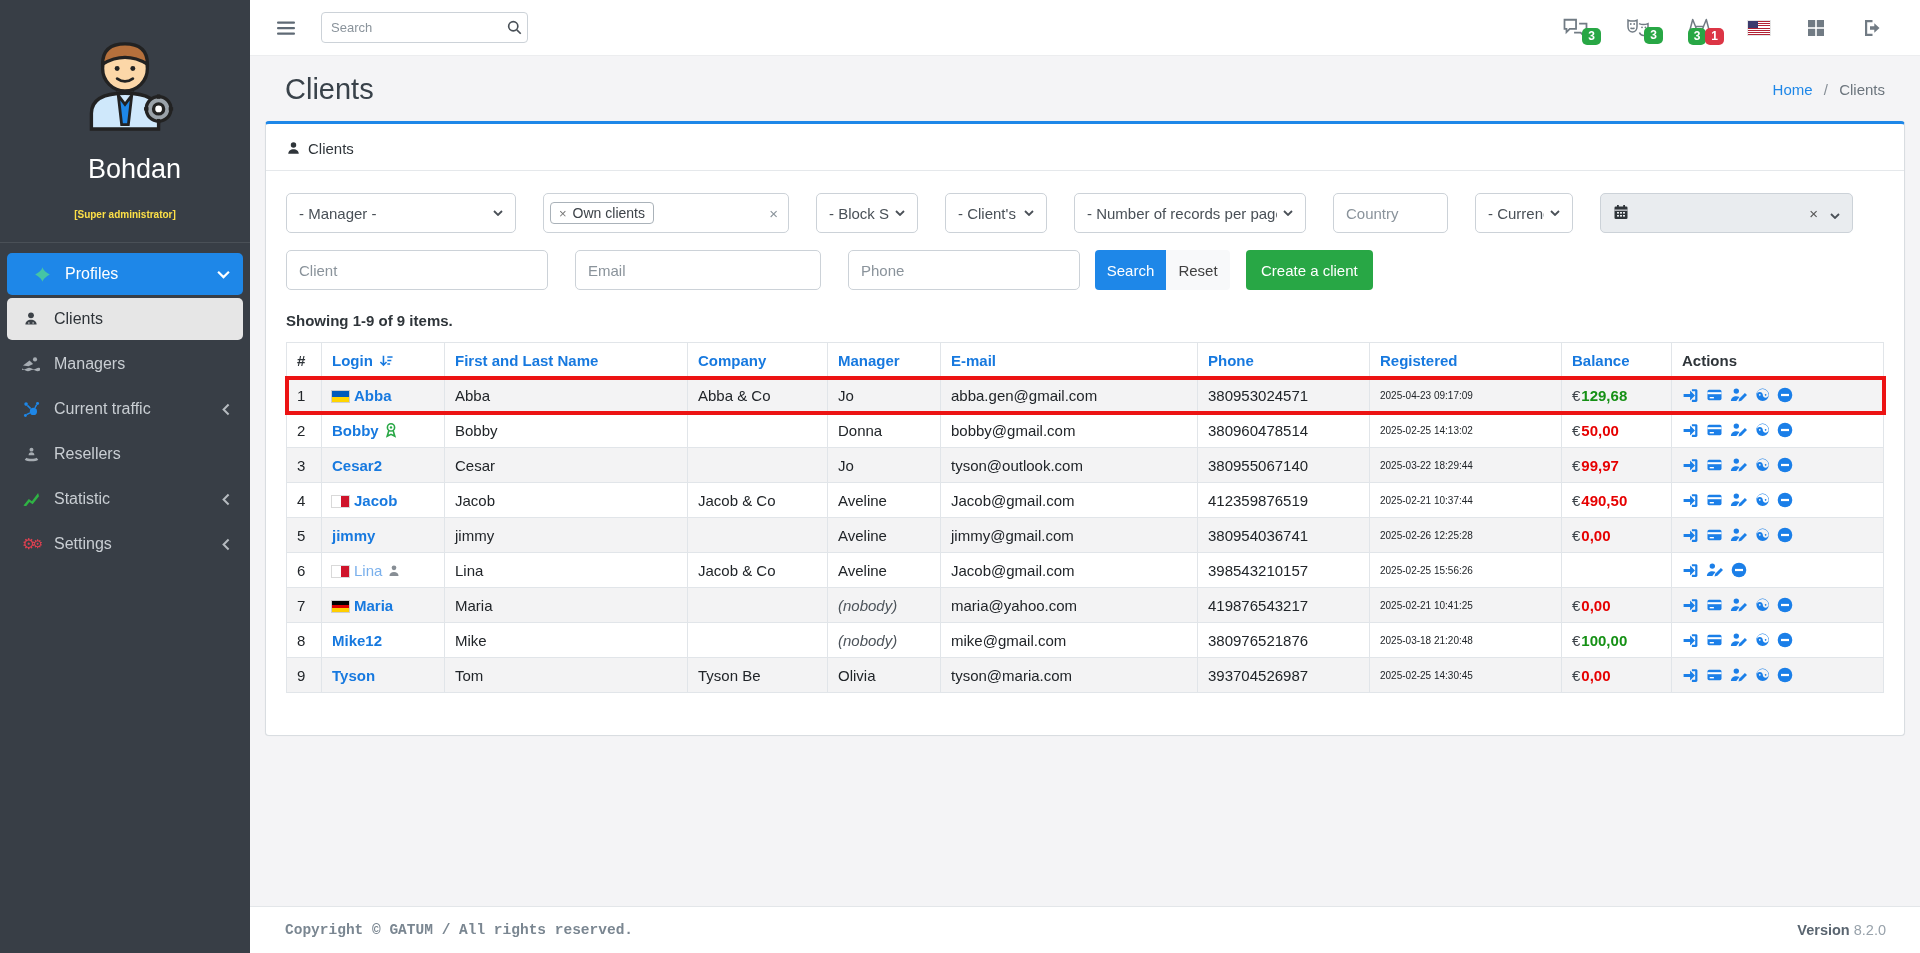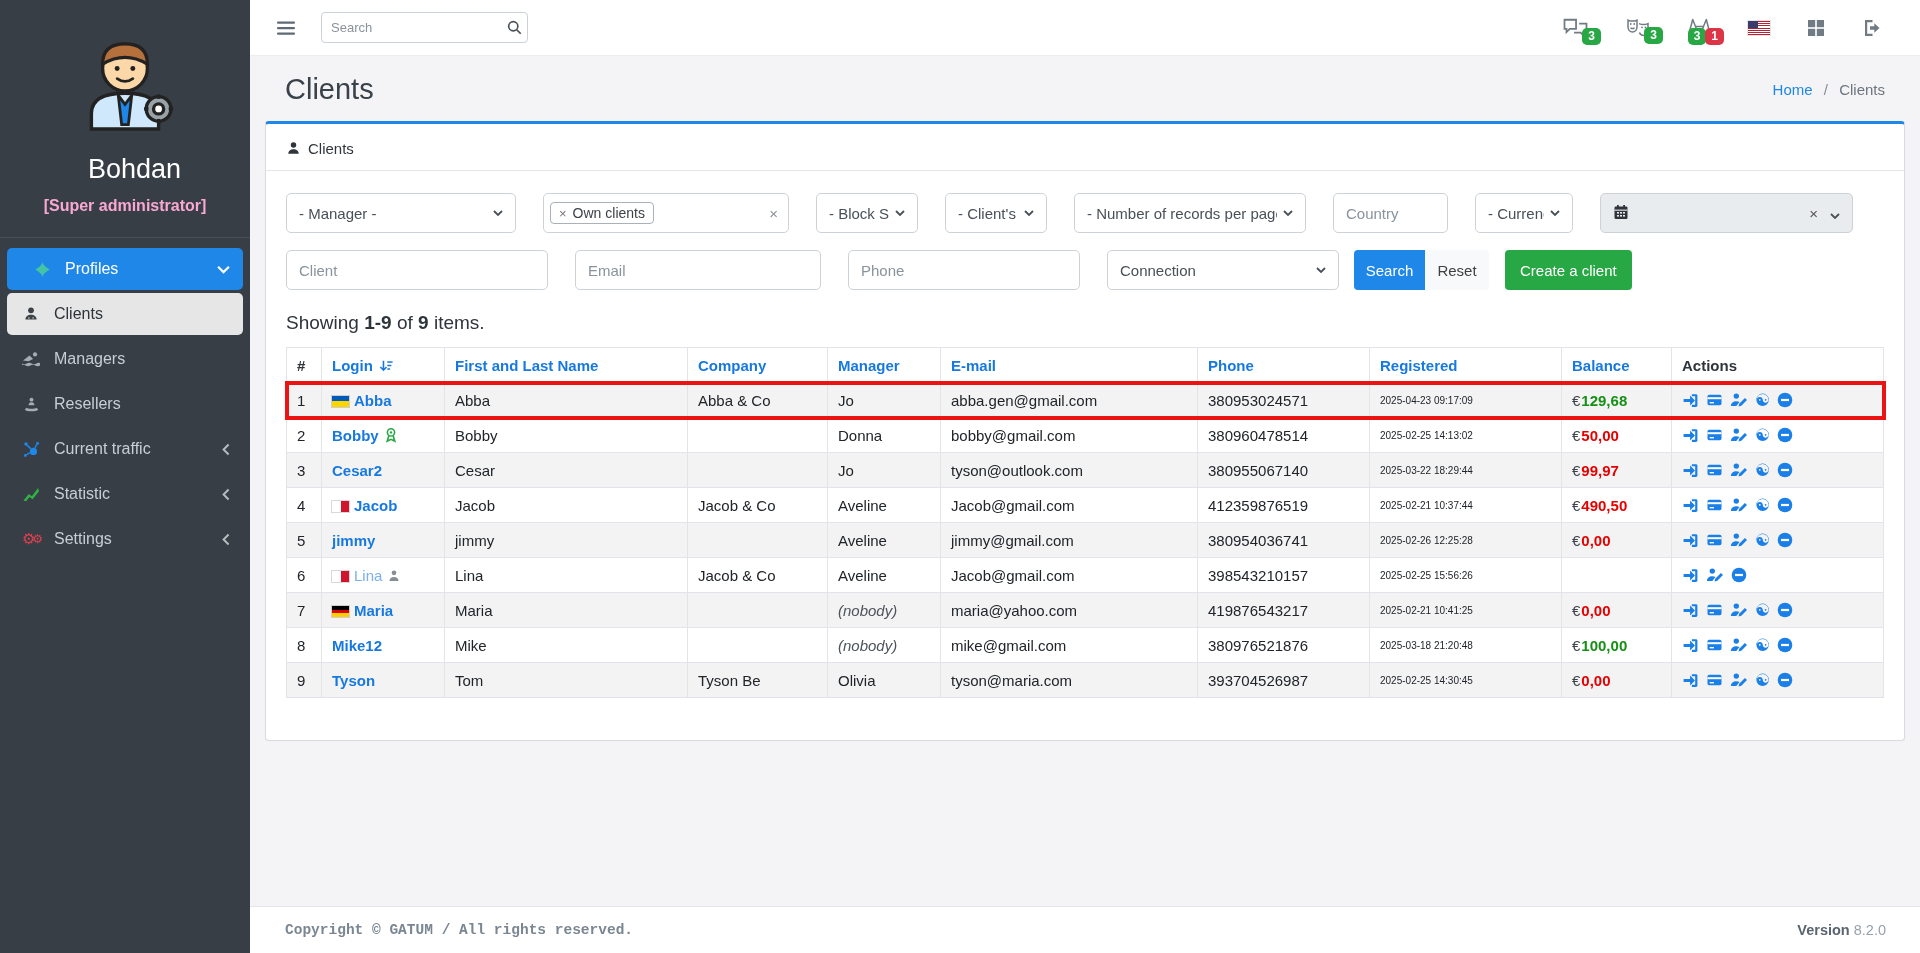--- a/index.html
+++ b/index.html
@@ -4,21 +4,21 @@
 <style>
   * { box-sizing: border-box; margin: 0; padding: 0; }
   html,body { width:1920px; height:953px; overflow:hidden; }
   body { font-family:"Liberation Sans", sans-serif; background:#f4f4f6; color:#212529; }
   .app { display:flex; width:1920px; height:953px; }
 
   
   .sidebar { width:250px; flex-shrink:0; background:#383e46; display:flex; flex-direction:column; align-items:center; }
   .avatar { width:112px; height:112px; margin-top:26px; }
   .user-name { color:#fff; font-size:27px; font-weight:400; margin-top:16px;margin-left:19px; }
-  .user-role { color:#f9a8d4; font-size:16px; font-weight:700; margin-top:12px; }
+  .user-role { color:#fde047; font-size:10px; font-weight:700; margin-top:24px; }
   .side-divider { width:100%; border-top:1px solid #4a5057; margin-top:22px; }
   .menu { width:100%; padding:10px 7px; }
   .menu-item { height:42px; border-radius:5px; display:flex; align-items:center; gap:12px; padding:0 13px; margin-bottom:3px; color:#c9ced3; font-size:16px; cursor:pointer; }
   .menu-item .mi-icon { width:22px; display:flex; justify-content:center; align-items:center; color:#a7adb3; }
   .menu-item .mi-chevron { margin-left:auto; color:#b6bbc0; display:flex; }
   .menu-item.primary { background:#1e87e8; color:#fff;padding-left:24px; }
   .menu-item.primary .mi-chevron { color:#fff; }
   .menu-item.light { background:#e6e6e6; color:#2e3338; }
   .menu-item.light .mi-icon { color:#3c4248; }
   .ic-traffic { color:#1e87e8 !important; }
@@ -73,21 +73,21 @@
   .datepicker { background:#e9ecef; justify-content:space-between; cursor:pointer; }
   .dp-right { display:flex; align-items:center; gap:12px; }
   .dp-x { color:#555; font-size:15px; }
   .btns { display:flex; align-items:center; margin-left:-12px; }
   .btn { height:40px; border:none; border-radius:4px; font-size:15px; font-family:inherit; padding:0 15px; cursor:pointer; display:flex; align-items:center; justify-content:center; }
   .btn-search { background:#1e87e8; color:#fff; width:71px; border-radius:4px 0 0 4px; }
   .btn-reset { background:#f8f9fa; color:#404040; width:64px; border-radius:0 4px 4px 0; }
   .btn-create { background:#28a745; color:#fff; margin-left:16px; font-weight:400; }
 
   
-  .showing { margin:22px 0 13px; font-size:19px; color:#2f353a; }
+  .showing { margin:22px 0 13px; font-size:15px; color:#2f353a;font-weight:bold; }
   table.grid { width:100%; border-collapse:collapse; font-size:15px; table-layout:fixed; }
   .grid th, .grid td { border:1px solid #e1e5e9; padding:0 10px; height:35px; text-align:left; overflow:hidden; white-space:nowrap; }
   .grid th { font-weight:700; color:#2f353a; background:#fff; }
   .grid th.link { color:#1779df; cursor:pointer; }
   .grid th .sort { display:inline-flex; margin-left:6px; vertical-align:-2px; color:#1779df; }
   .grid tbody tr:nth-child(odd) { background:#f3f3f4; }
   .grid tbody tr.highlighted { outline:4px solid #ec1313; outline-offset:-2px; }
   .login-link { color:#1779df; font-weight:700; text-decoration:none; cursor:pointer; }
   .login-link.muted { color:#7ab0ec; font-weight:400; }
   .flag { display:inline-block; width:17px; height:11px; margin-right:5px; vertical-align:-1px; box-shadow:0 0 0 1px rgba(0,0,0,.15); position:relative; }
@@ -173,49 +173,49 @@
           <span class="mi-icon ">
             <svg viewBox="0 0 20 16" width="20" height="16" fill="currentColor">
               <circle cx="14" cy="3.4" r="2.1"></circle>
               <path d="M2 9.5l6.5-5 3.6 3.4-4.6 2.4z"></path>
               <path d="M1 12.6c1.6 1.1 3.2 1.1 4.8 0s3.2-1.1 4.8 0 3.2 1.1 4.8 0c1.2-.8 2.4-1 3.6-.4v2.3c-1.6 1.1-3.2 1.1-4.8 0s-3.2-1.1-4.8 0-3.2 1.1-4.8 0c-1.2-.8-2.4-1-3.6-.4z"></path>
             </svg>
           </span>
           <span class="mi-label">Managers</span>
         </div>
         <div class="menu-item ">
-          <span class="mi-icon ">
-            <svg viewBox="0 0 16 16" width="15" height="15" fill="currentColor">
-              <circle cx="8" cy="2.8" r="2.1"></circle>
-              <path d="M8 5.6c1.9 0 3.1 1.3 3.1 3.2H4.9c0-1.9 1.2-3.2 3.1-3.2z"></path>
-              <path d="M2.6 11.4c1.4 1.6 9.4 1.6 10.8 0l1.8 2.1c-2.4 2.3-12 2.3-14.4 0z"></path>
-            </svg>
-          </span>
-          <span class="mi-label">Resellers</span>
-        </div>
-        <div class="menu-item ">
           <span class="mi-icon ic-traffic">
             <svg viewBox="0 0 16 16" width="17" height="17" fill="currentColor">
               <circle cx="9.8" cy="9.8" r="3.4"></circle>
               <circle cx="2.9" cy="2.9" r="1.7"></circle>
               <circle cx="13.7" cy="2.3" r="1.4"></circle>
               <circle cx="2.3" cy="13.7" r="1.4"></circle>
               <g stroke="currentColor" stroke-width="1.4">
                 <line x1="4.1" y1="4.1" x2="7.2" y2="7.2"></line>
                 <line x1="12.9" y1="3.3" x2="11.2" y2="6.6"></line>
                 <line x1="3.3" y1="12.9" x2="6.6" y2="11.2"></line>
               </g>
             </svg>
           </span>
           <span class="mi-label">Current traffic</span>
           <span class="mi-chevron">
             <svg viewBox="0 0 8 12" width="8" height="13" fill="none" stroke="currentColor" stroke-width="2">
               <path d="M6.6 1L1.6 6l5 5"></path>
             </svg>
           </span>
+        </div>
+        <div class="menu-item ">
+          <span class="mi-icon ">
+            <svg viewBox="0 0 16 16" width="15" height="15" fill="currentColor">
+              <circle cx="8" cy="2.8" r="2.1"></circle>
+              <path d="M8 5.6c1.9 0 3.1 1.3 3.1 3.2H4.9c0-1.9 1.2-3.2 3.1-3.2z"></path>
+              <path d="M2.6 11.4c1.4 1.6 9.4 1.6 10.8 0l1.8 2.1c-2.4 2.3-12 2.3-14.4 0z"></path>
+            </svg>
+          </span>
+          <span class="mi-label">Resellers</span>
         </div>
         <div class="menu-item ">
           <span class="mi-icon ic-stat">
             <svg viewBox="0 0 17 14" width="18" height="14" fill="currentColor">
               <path d="M1 13.5L6.3 7l3.1 2.2L15.6 1l.9 3.3-6.4 8-3.1-2.2-3.6 4.4z"></path>
             </svg>
           </span>
           <span class="mi-label">Statistic</span>
           <span class="mi-chevron">
             <svg viewBox="0 0 8 12" width="8" height="13" fill="none" stroke="currentColor" stroke-width="2">
@@ -403,28 +403,20 @@
                 <span><svg viewBox="0 0 10 6" width="10" height="6" fill="none" stroke="#4a5057" stroke-width="1.8">
                       <path d="M1 1l4 4 4-4"></path>
                     </svg></span>
               </span>
             </div>
           </div>
           <div class="frow">
             <input type="text" class="control w-client" placeholder="Client" style="">
             <input type="text" class="control w-email" placeholder="Email" style="">
             <input type="text" class="control w-phone" placeholder="Phone" style="">
-            <div class="control select w-conn">
-              <span class="sel-label">Connection</span>
-              <span class="caret">
-                  <svg viewBox="0 0 10 6" width="10" height="6" fill="none" stroke="#4a5057" stroke-width="1.8">
-                    <path d="M1 1l4 4 4-4"></path>
-                  </svg>
-                </span>
-            </div>
             <div class="btns">
               <button class="btn btn-search">Search</button>
               <button class="btn btn-reset">Reset</button>
               <button class="btn btn-create">Create a client</button>
             </div>
           </div>
         </div>
 
         <div class="showing">
           <span>Showing </span><b>1-9</b><span> of </span><b>9</b><span> items.</span>

